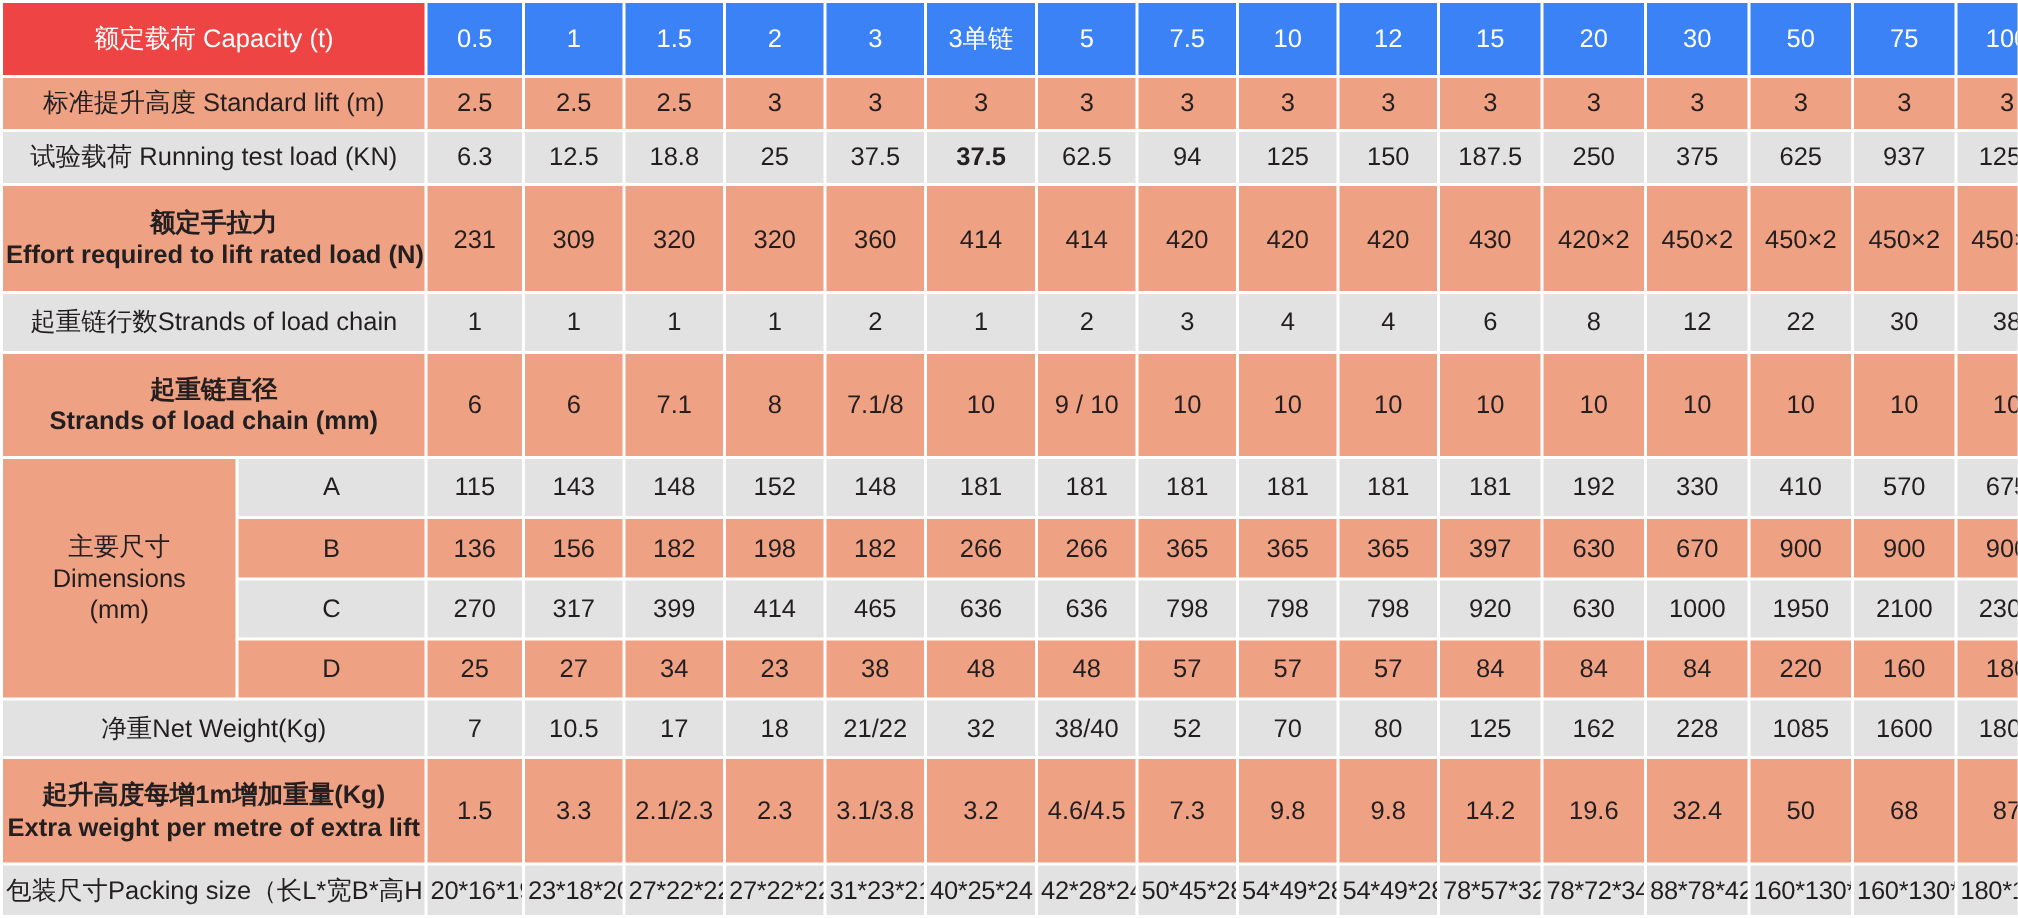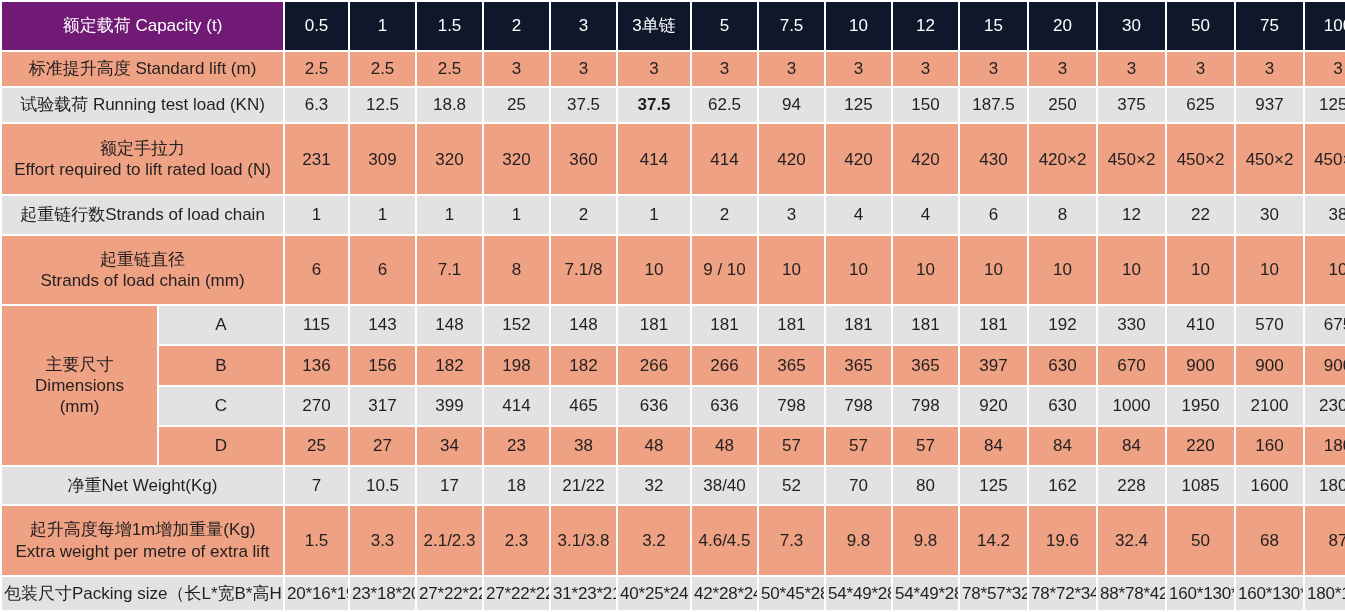--- a/index.html
+++ b/index.html
@@ -26,41 +26,41 @@
     text-align: center;
     vertical-align: middle;
     color: #231f20;
     font-size: 17px;
     line-height: 1.25;
     overflow: hidden;
     white-space: nowrap;
   }
   
   .hdr {
-    background: #0f172a;
+    background: #3b82f6;
     color: #ffffff !important;
     font-size: 18px;
     font-weight: 400;
   }
   .hdr-label {
-    background: #701a75;
+    background: #ef4444;
     color: #ffffff !important;
     font-size: 19px;
   }
   
   .band-orange { background: #efa183; }
   .band-grey   { background: #e2e2e2; }
   
   .rowlabel {
     font-size: 18px;
     white-space: normal;
     line-height: 1.3;
     padding: 0 6px;
   }
-  .two-line { line-height: 1.45; }
+  .two-line { line-height: 1.45; font-weight: bold; }
   
   .dim-label {
     font-size: 18px;
     white-space: normal;
     line-height: 1.65;
   }
   .dim-letter {
     font-size: 19px;
   }
   

